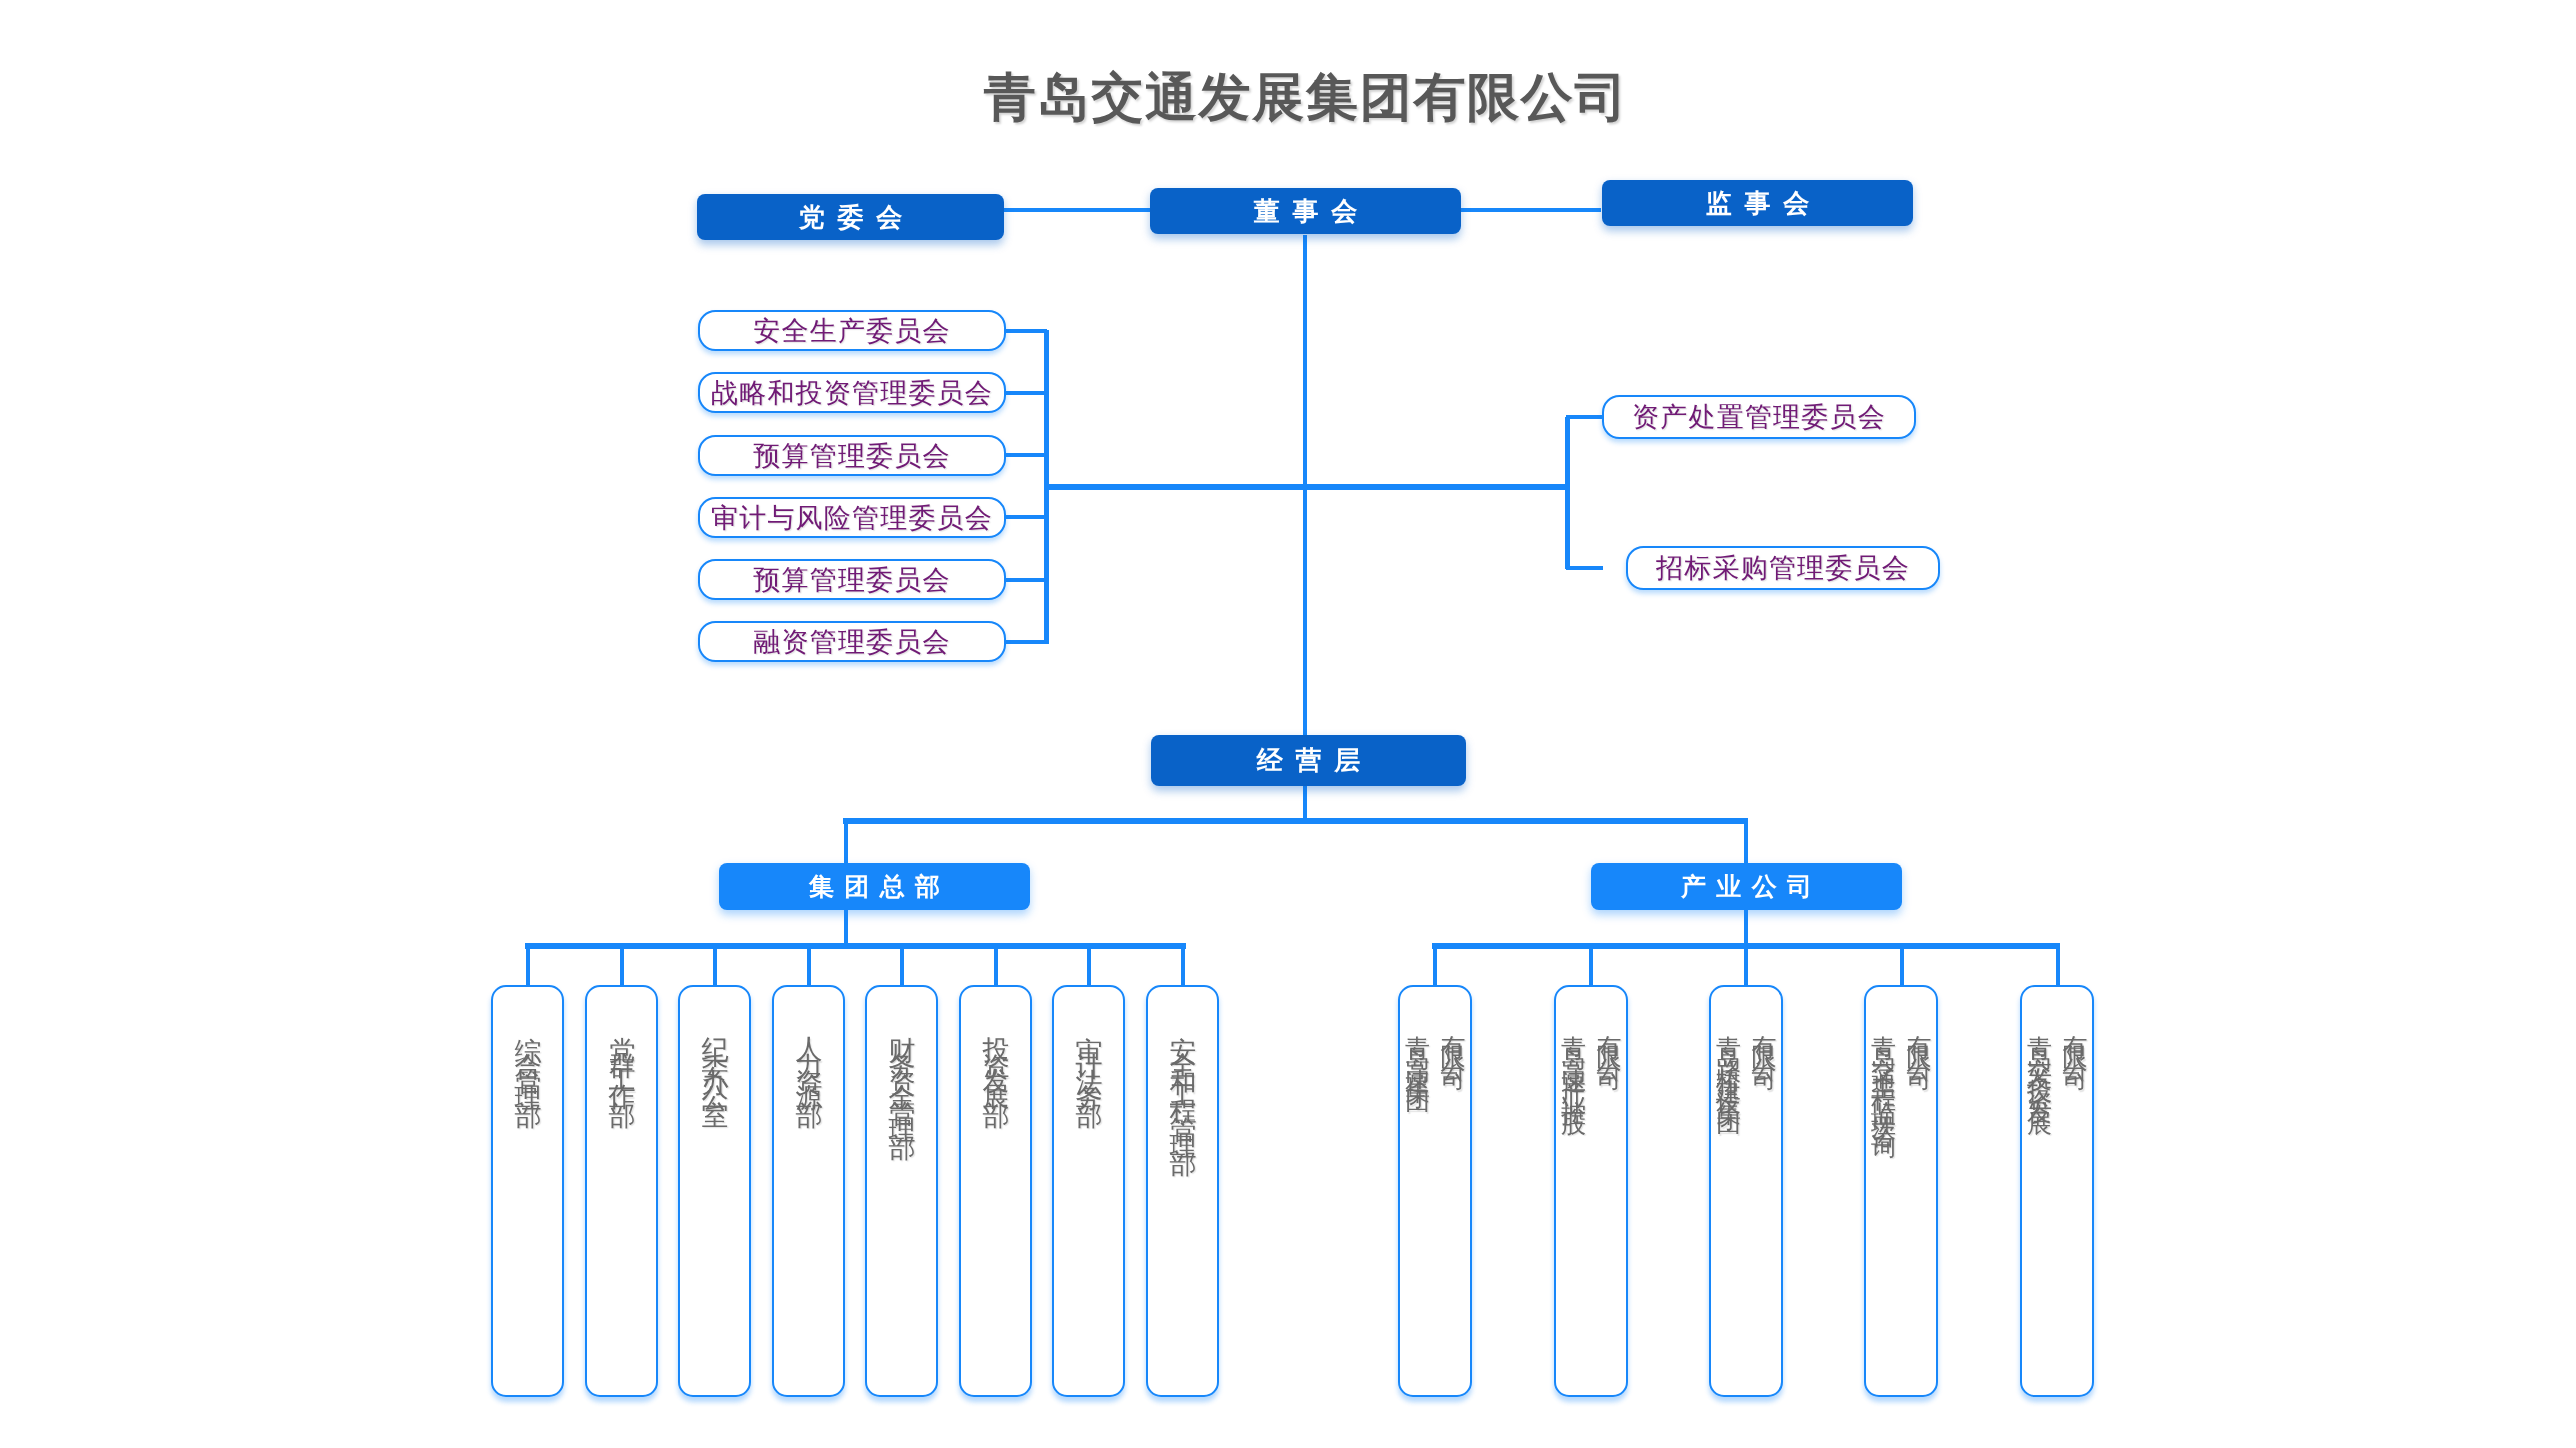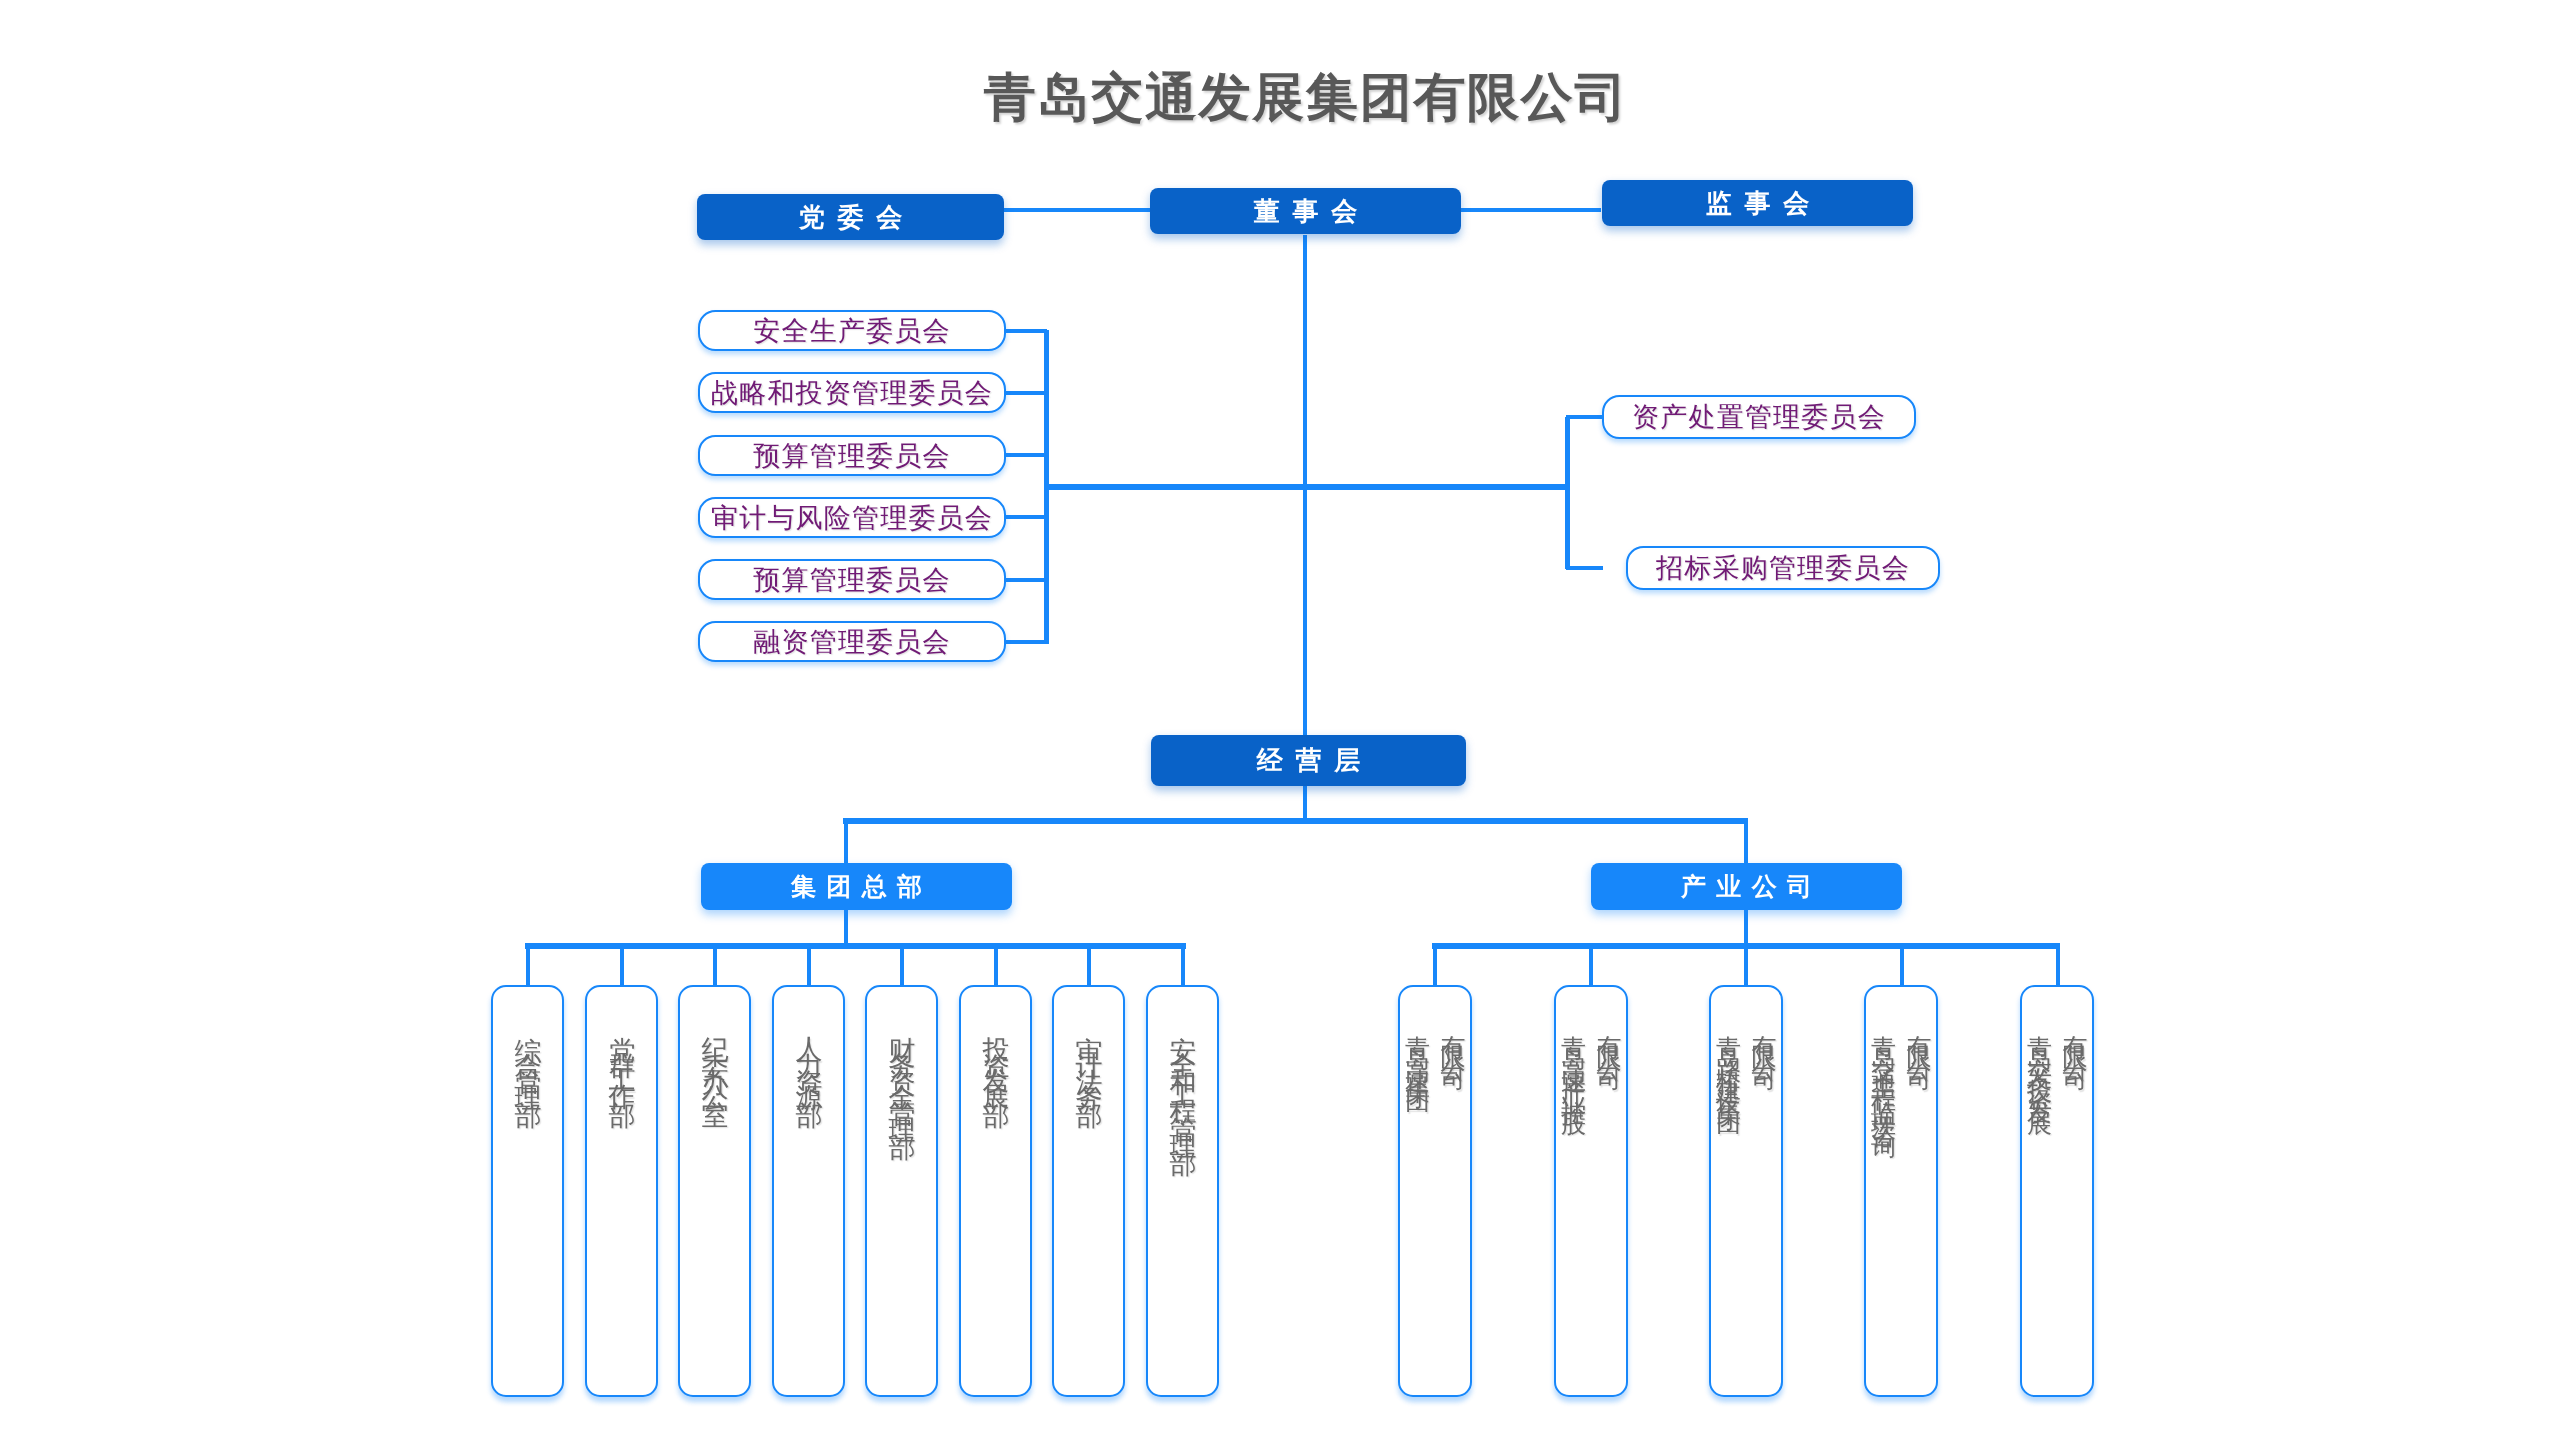--- a/index.html
+++ b/index.html
@@ -147,21 +147,21 @@
   <div class="node solid" style="left:1150px;top:188px;width:311px;height:46px;justify-content:center;">
     <span>董事会</span>
   </div>
   <div class="node solid" style="left:1602px;top:180px;width:311px;height:46px;">
     <span>监事会</span>
   </div>
   <div class="node solid" style="left:1151px;top:735px;width:315px;height:51px;">
     <span>经营层</span>
   </div>
 
-  <div class="node solid light" style="left:701px;top:863px;width:311px;height:47px;font-size:25px;letter-spacing:10.4px;text-indent:10.4px;">
+  <div class="node solid light" style="left:719px;top:863px;width:311px;height:47px;font-size:25px;letter-spacing:10.4px;text-indent:10.4px;">
     <span>集团总部</span>
   </div>
   <div class="node solid light" style="left:1591px;top:863px;width:311px;height:47px;font-size:25px;letter-spacing:10.4px;text-indent:10.4px;">
     <span>产业公司</span>
   </div>
 
   <div class="node outline" style="left:698px;top:310px;width:308px;height:41px;">
     <span>安全生产委员会</span>
   </div>
   <div class="node outline" style="left:698px;top:372px;width:308px;height:41px;">

